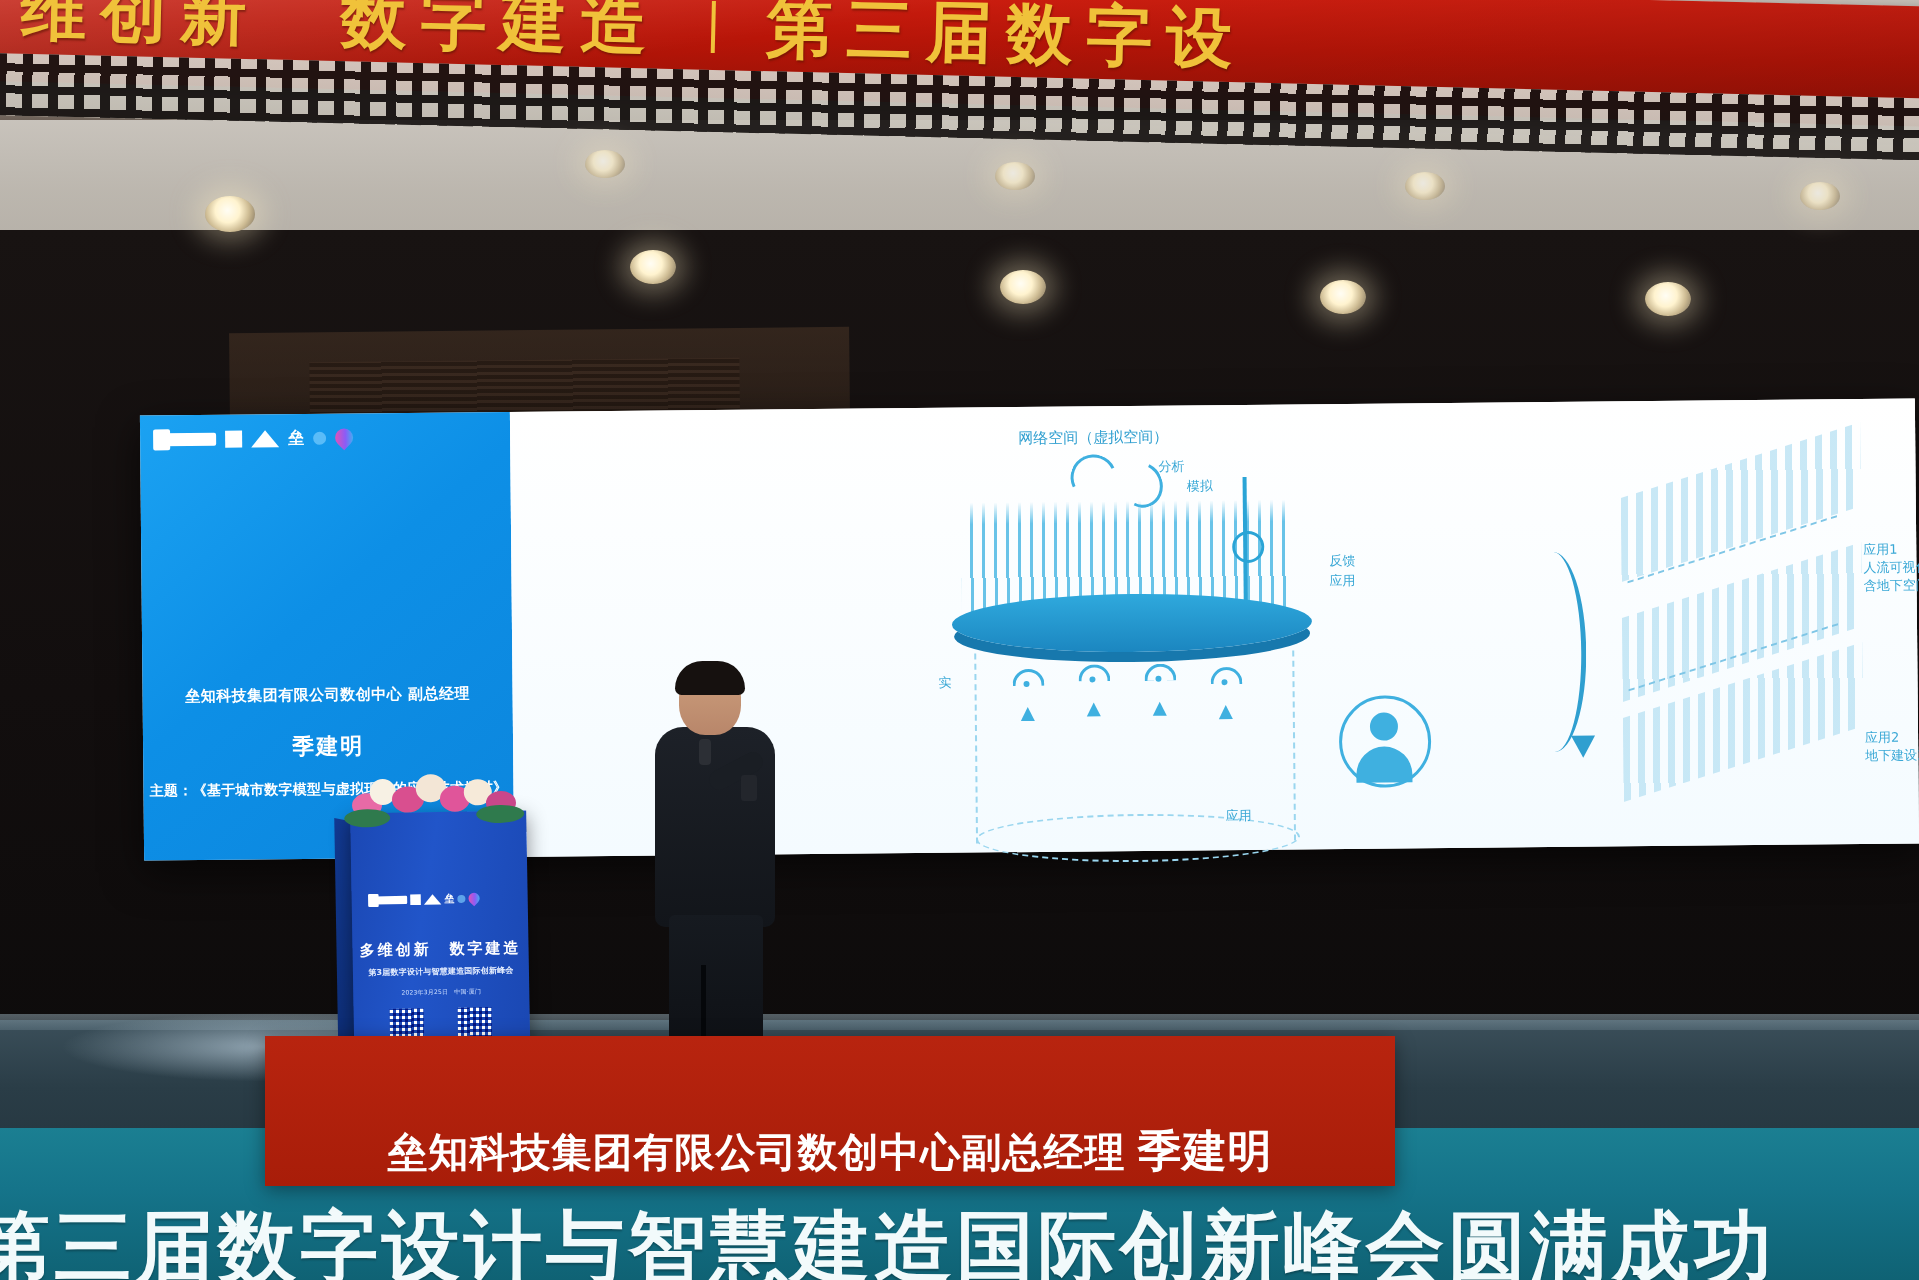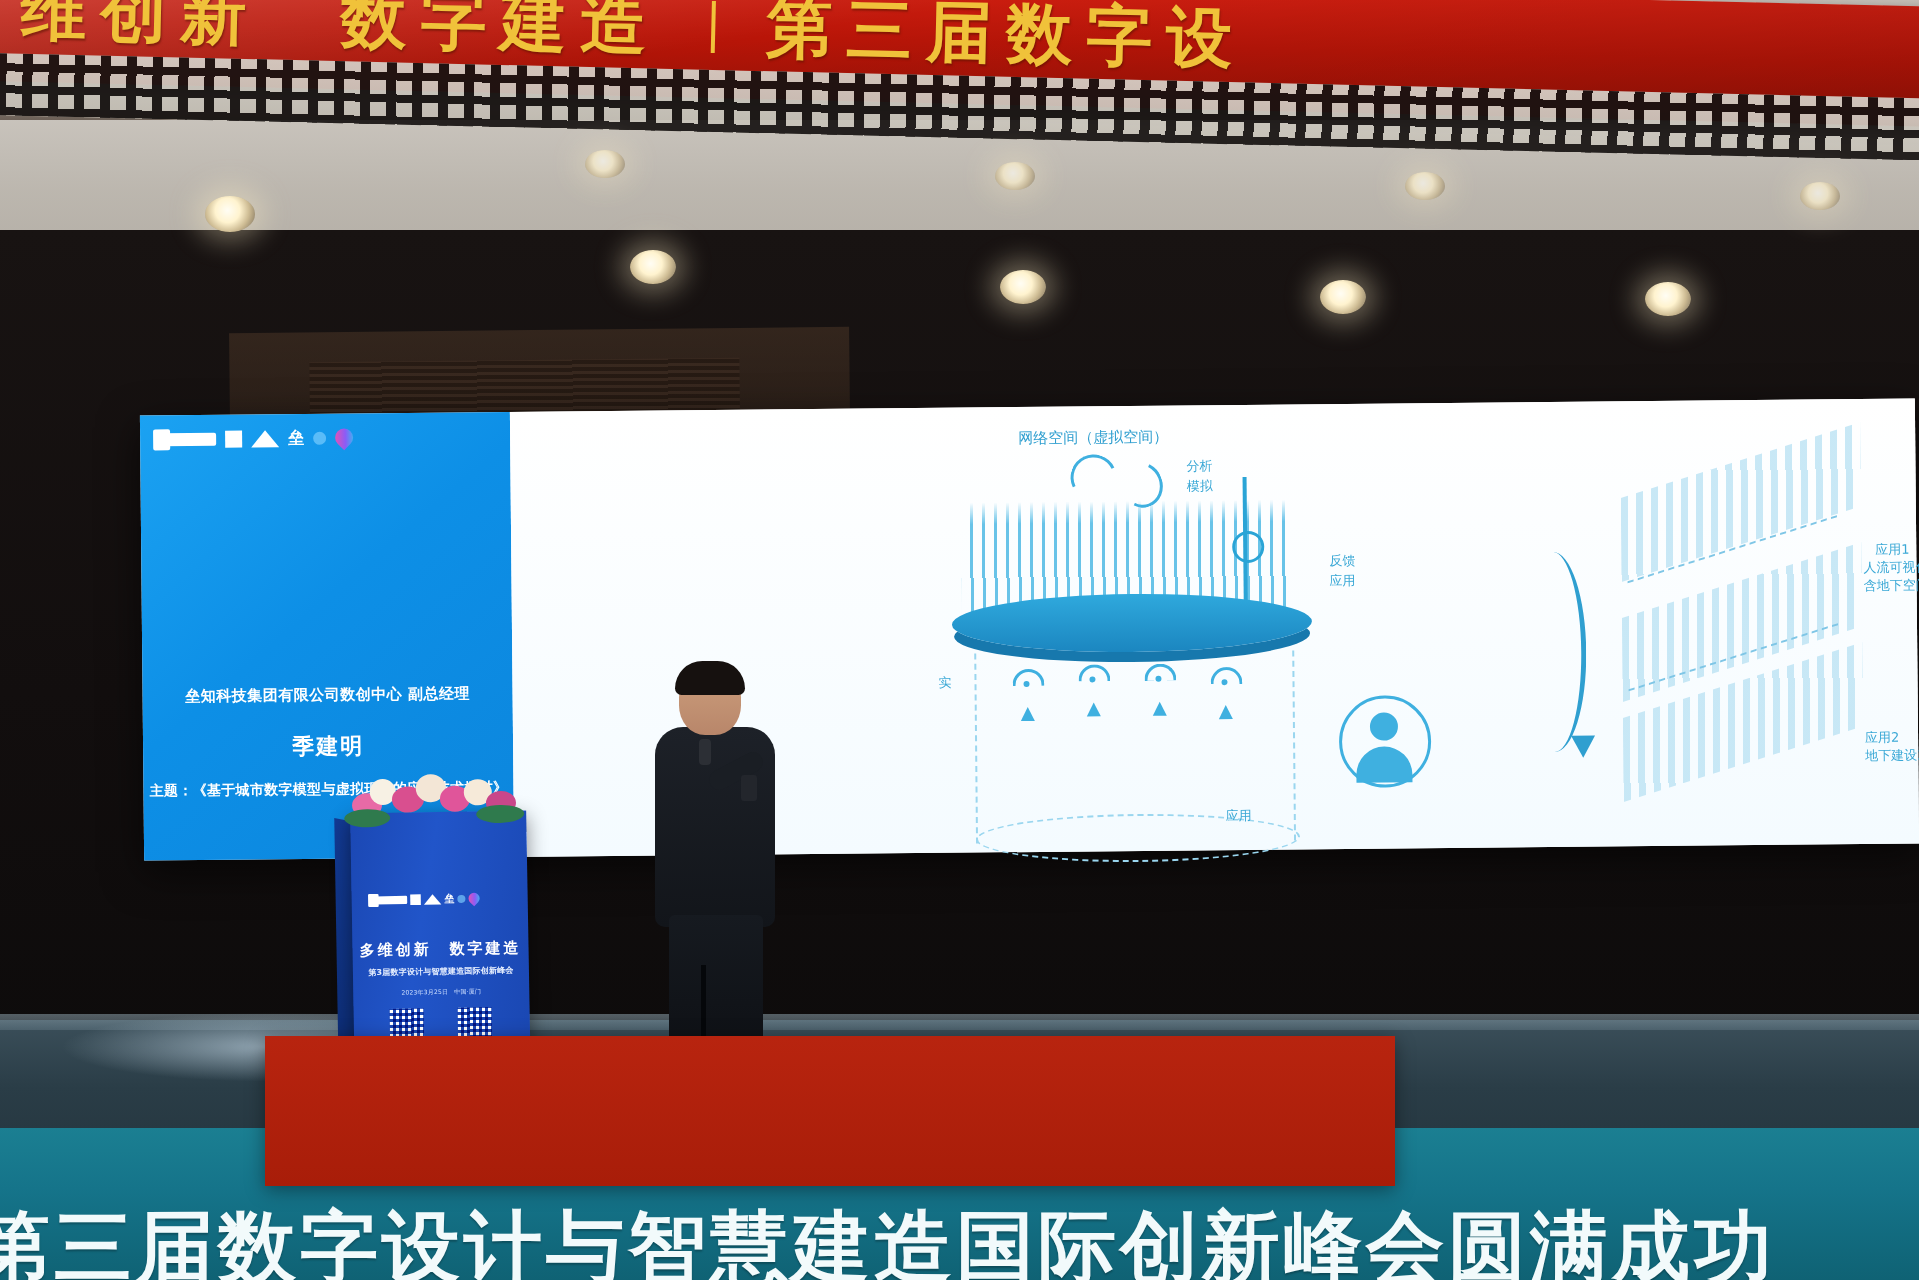--- a/index.html
+++ b/index.html
@@ -206,21 +206,21 @@
         <div class="sl-org">垒知科技集团有限公司数创中心 副总经理</div>
         <div class="sl-name">季建明</div>
         <div class="sl-topic">主题：《基于城市数字模型与虚拟现实的应用技术探讨》</div>
       </div>
     </div>
 
     <div class="screen-white">
 
       <div class="diagram">
         <div class="dg-label" style="left:128px;top:22px;">网络空间（虚拟空间）</div>
-        <div class="dg-small" style="left:268px;top:52px;margin-left:28px;">分析</div>
+        <div class="dg-small" style="left:268px;top:52px;">分析</div>
         <div class="dg-small" style="left:268px;top:72px;margin-left:28px;">模拟</div>
 
         <div class="curve" style="left:180px;top:48px;width:40px;height:40px;transform:rotate(20deg);"></div>
         <div class="curve" style="left:230px;top:56px;width:36px;height:40px;transform:rotate(160deg);"></div>
 
         <div class="city"></div>
         <div class="tower"></div>
         <div class="disk"></div>
         <div class="cyl"></div>
 
@@ -241,21 +241,21 @@
         <div class="person"></div>
         <div class="dg-small" style="left:332px;top:402px;">应用</div>
       </div>
 
       <div class="iso">
         <div class="iso-plane" style="left:20px;top:30px;"></div>
         <div class="iso-plane" style="left:20px;top:150px;"></div>
         <div class="iso-plane" style="left:20px;top:250px;"></div>
         <div class="iso-dash" style="left:26px;top:118px;"></div>
         <div class="iso-dash" style="left:26px;top:226px;"></div>
-        <div class="dg-small" style="left:262px;top:112px;margin-left:12px;">应用1</div>
+        <div class="dg-small" style="left:262px;top:112px;">应用1</div>
         <div class="dg-small" style="left:262px;top:130px;">人流可视化</div>
         <div class="dg-small" style="left:262px;top:148px;">含地下空间</div>
         <div class="dg-small" style="left:262px;top:300px;">应用2</div>
         <div class="dg-small" style="left:262px;top:318px;">地下建设3D化</div>
       </div>
 
     </div>
   </div>
 
   <div class="podium">
@@ -300,15 +300,18 @@
   </div>
 
   <div class="floor"></div>
   <div class="stage-edge"></div>
   <div class="glow"></div>
 
   <div class="teal-banner"></div>
   <div class="teal-txt">第三届数字设计与智慧建造国际创新峰会圆满成功</div>
 
   <div class="caption">
+    <div class="cap-line2">
+      <span>垒知科技集团有限公司数创中心副总经理</span><span class="cap-name">季建明</span>
+    </div>
   </div>
 
 </div>
 
 </body></html>

